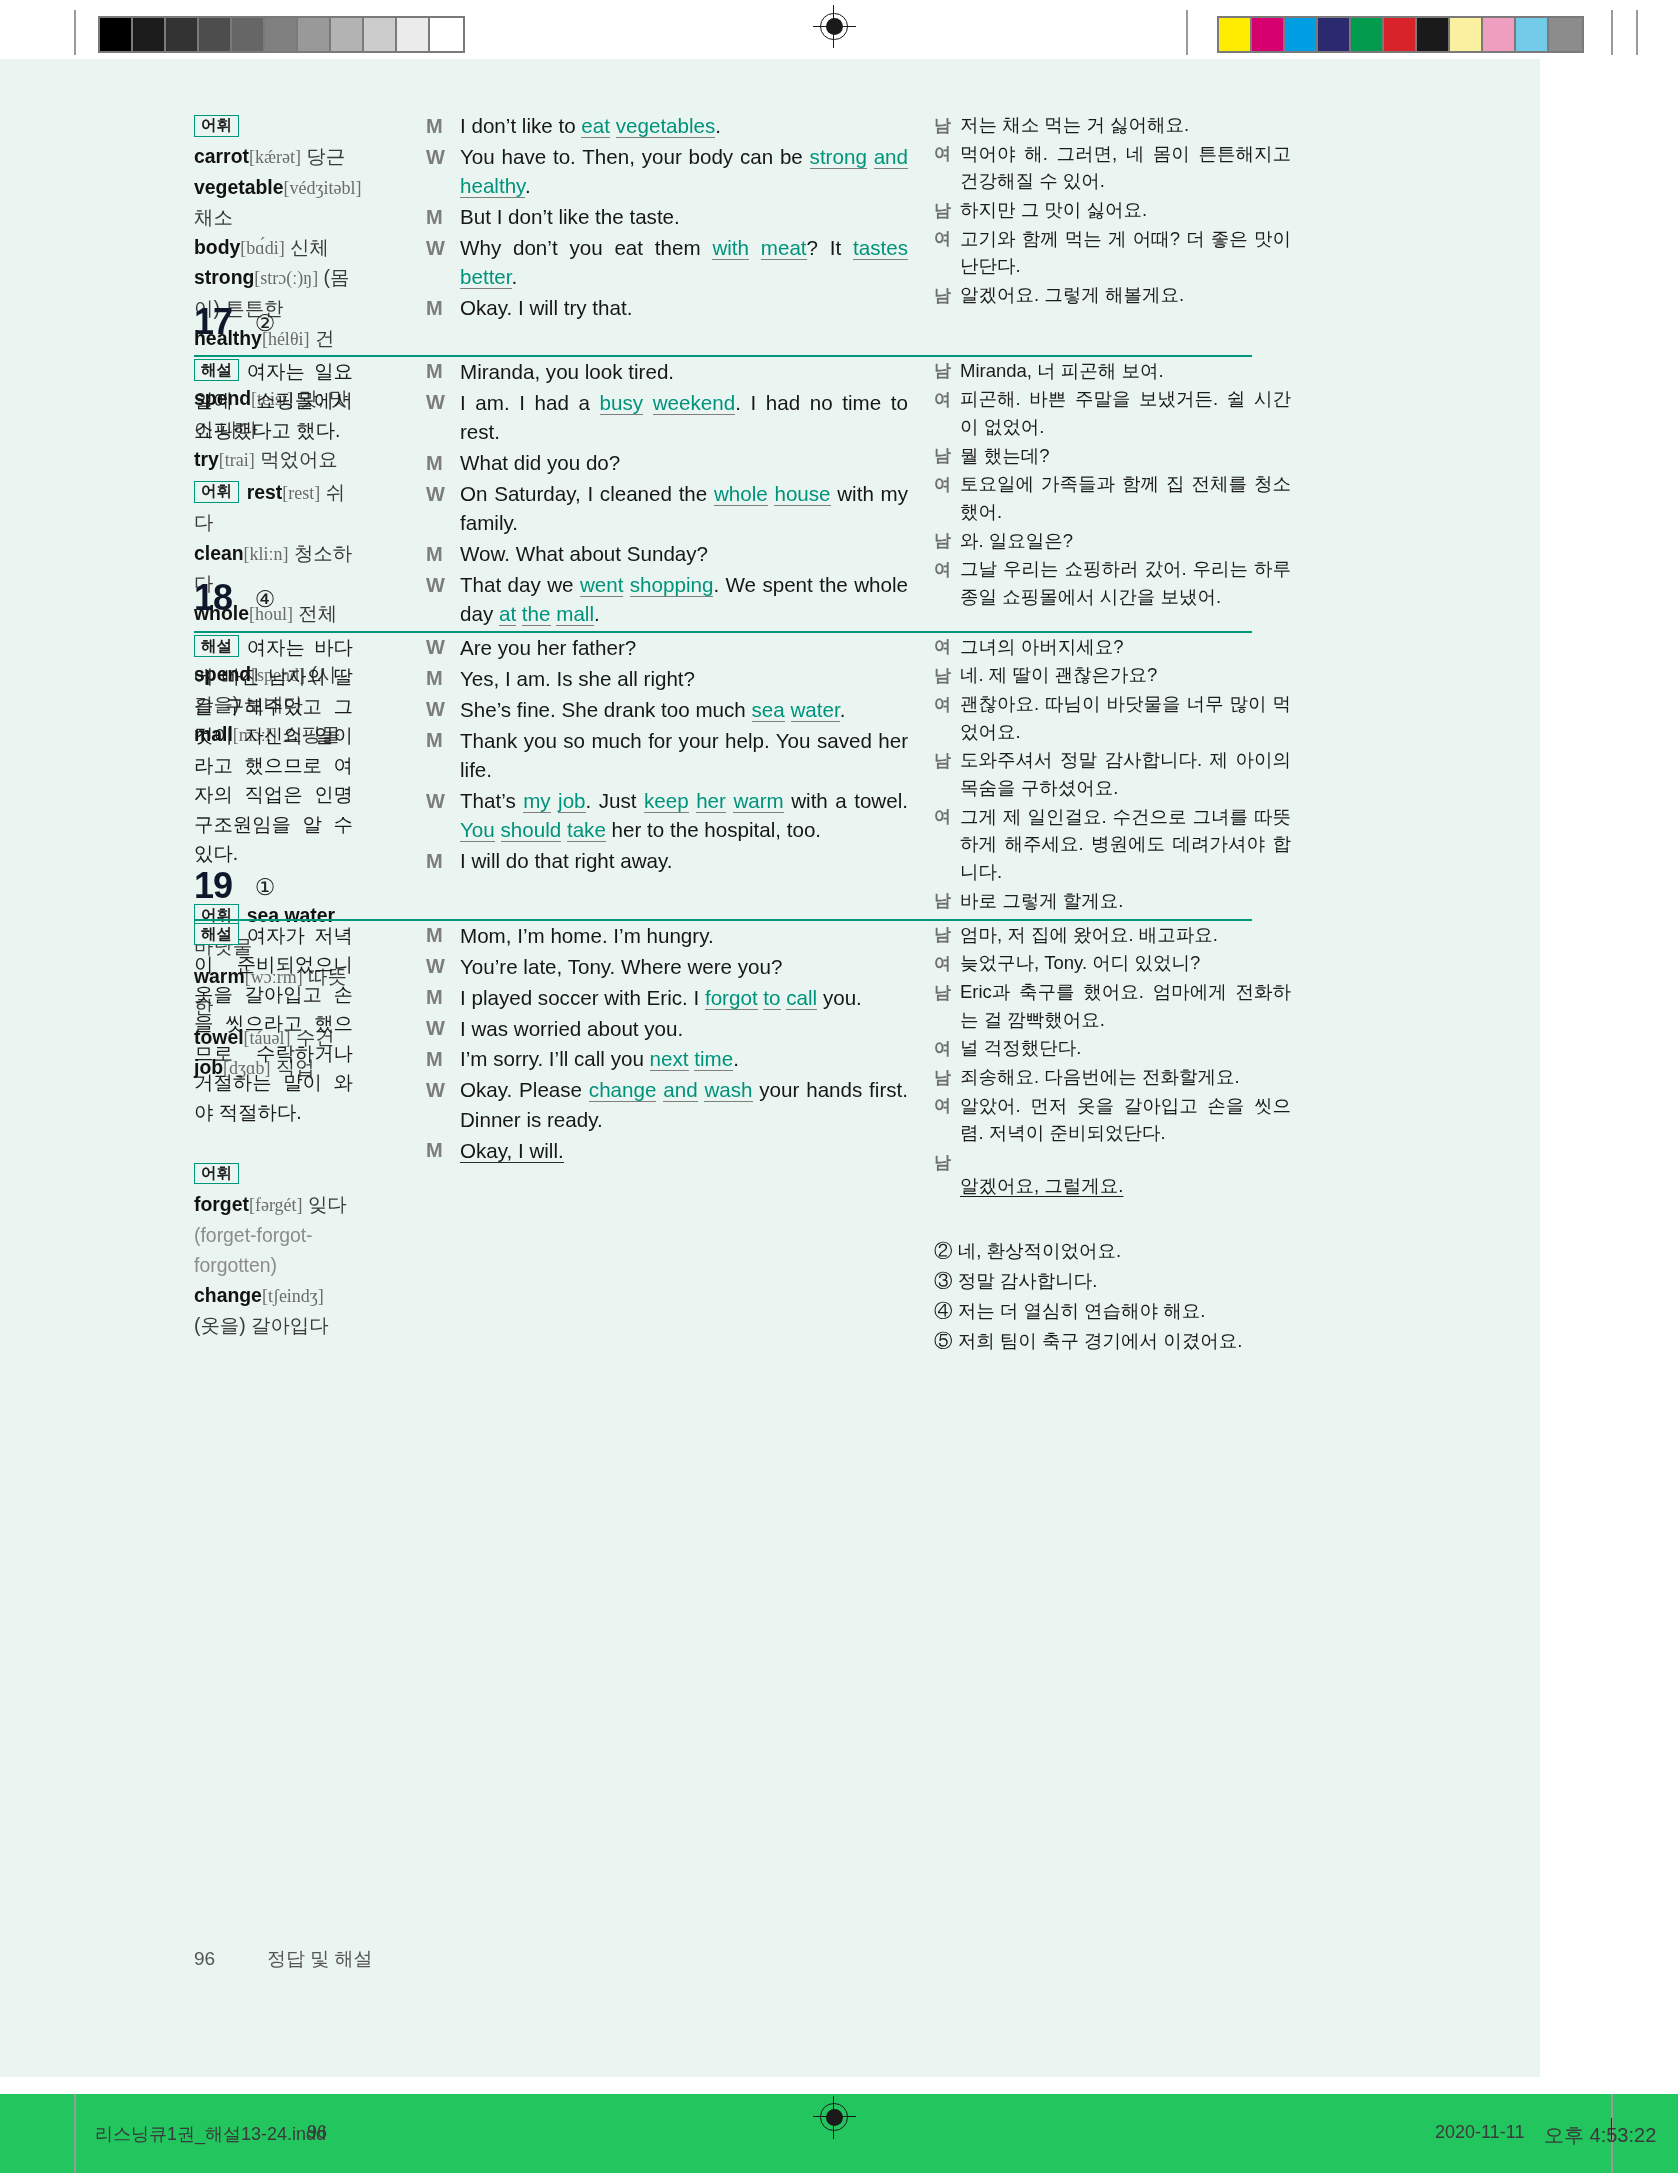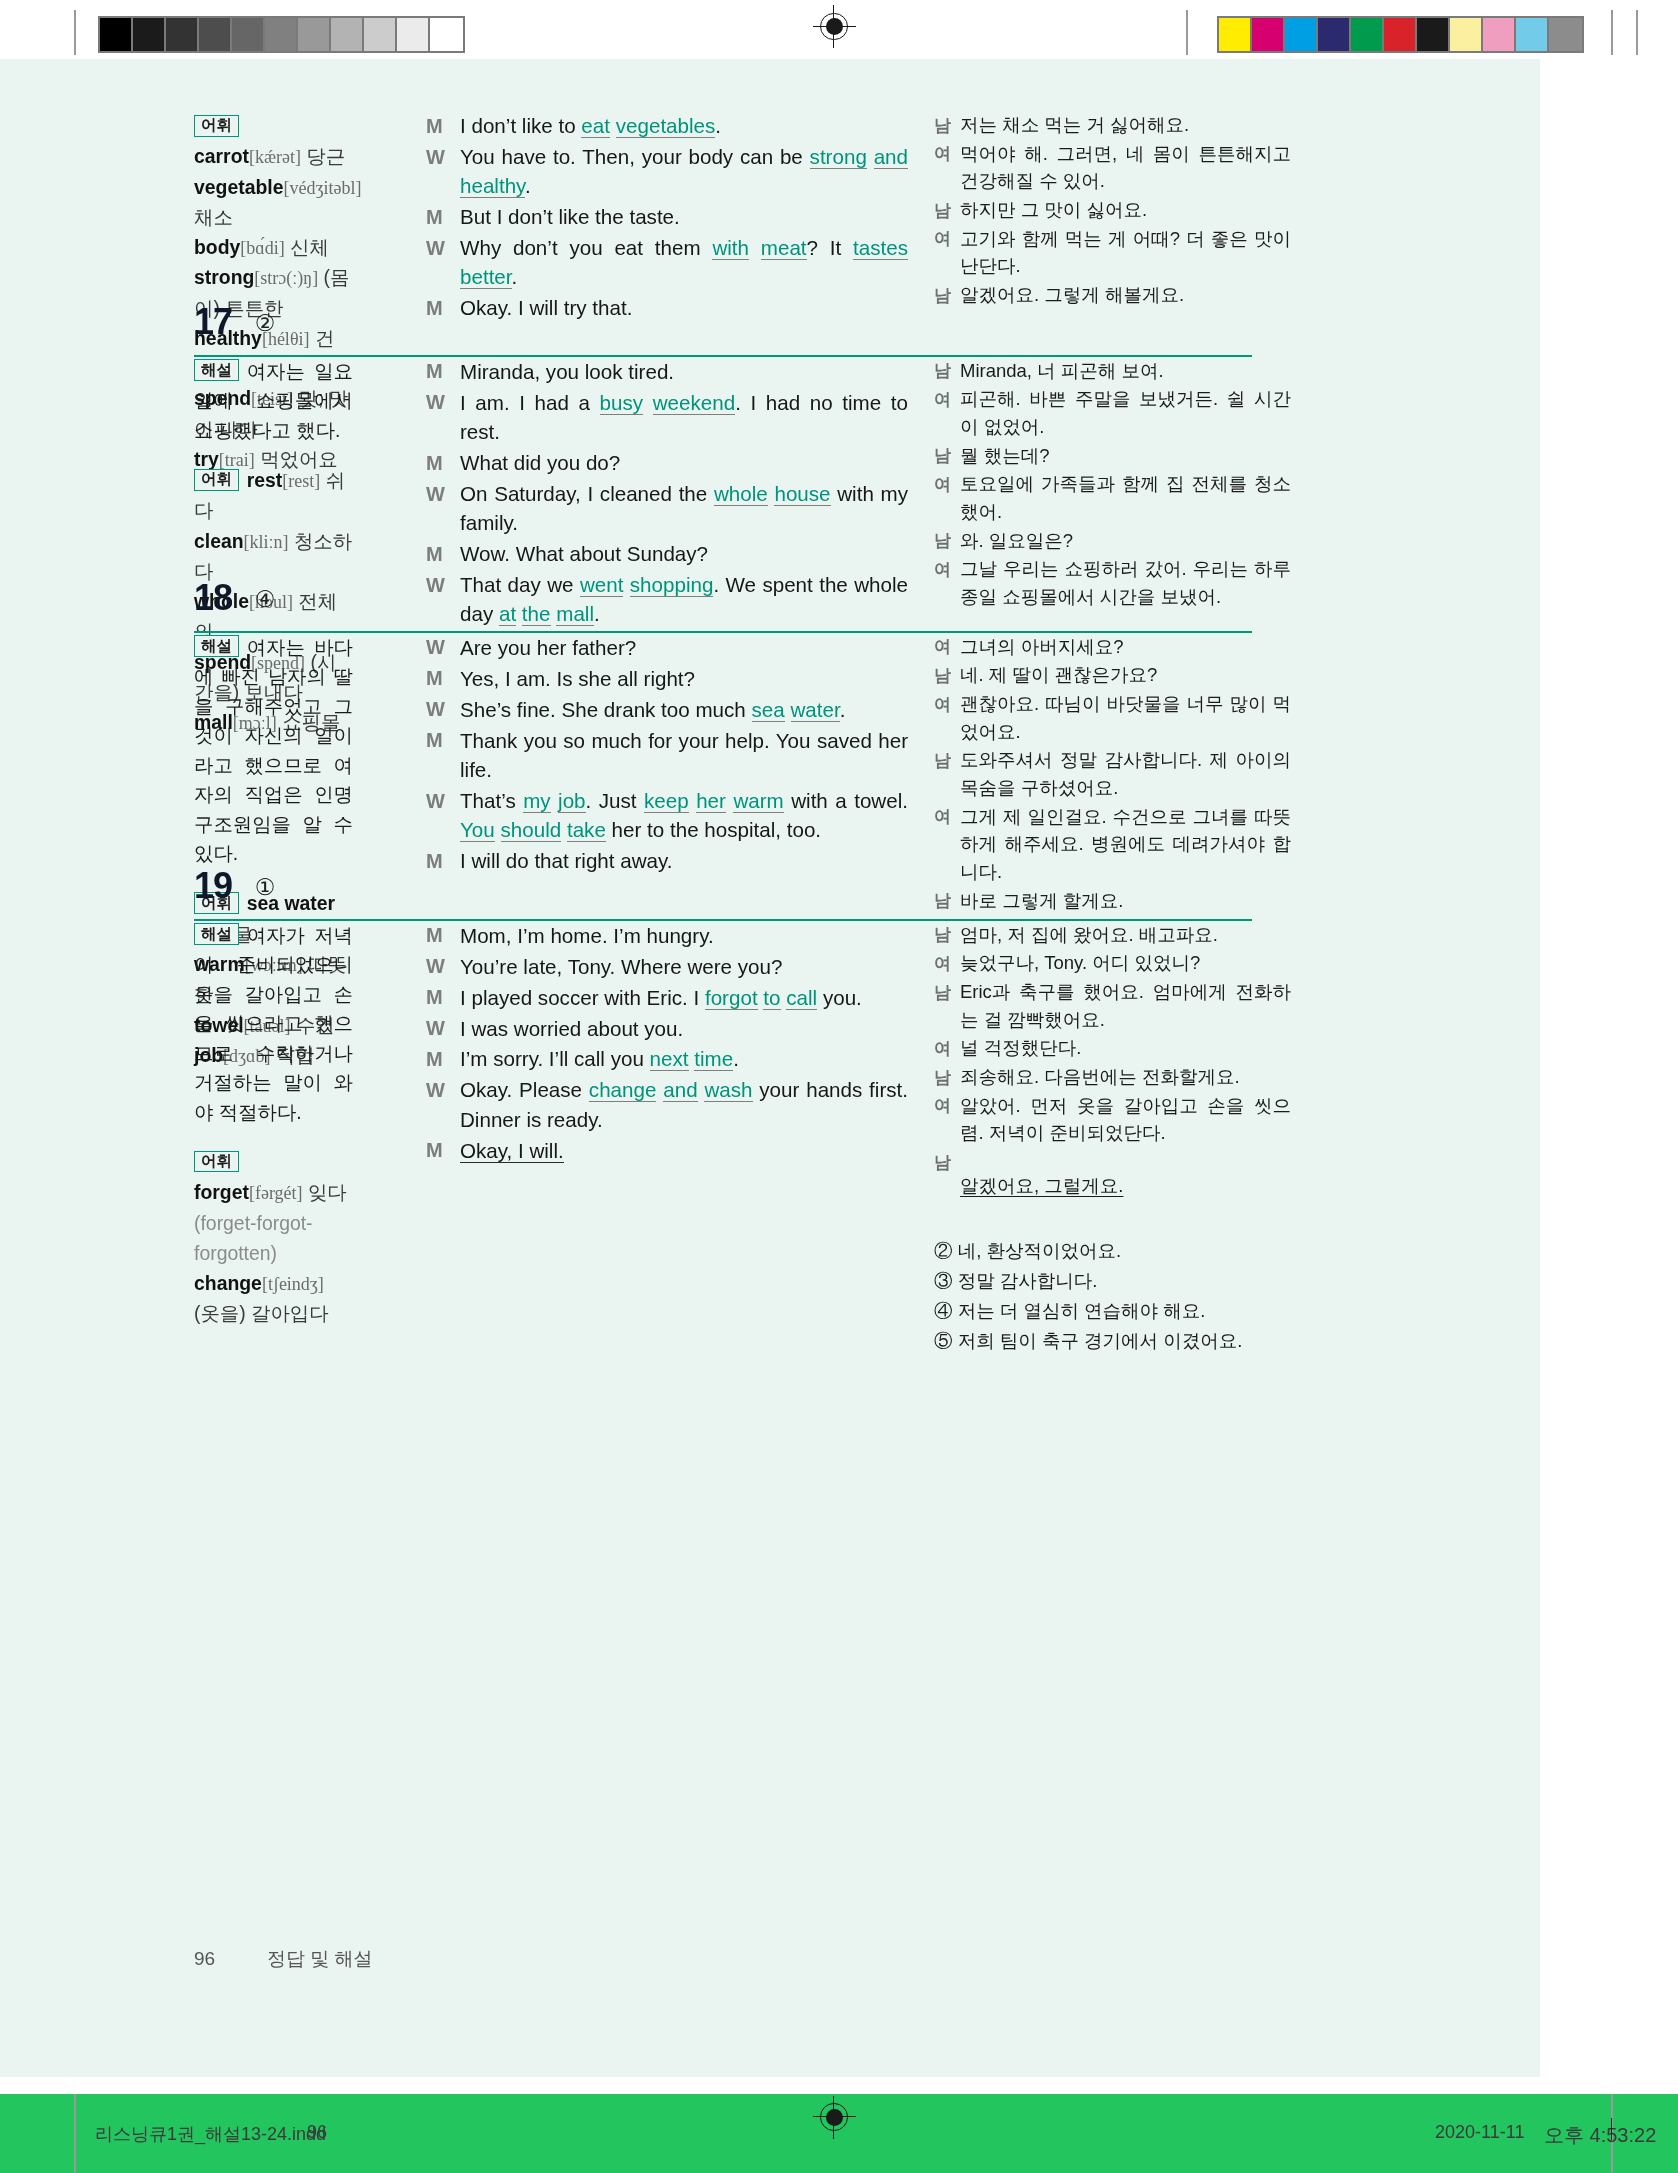--- a/index.html
+++ b/index.html
@@ -94,21 +94,21 @@
     margin-right:7.7px;
     white-space:nowrap;
   }
 
   .note-block {
     font-size:19.4px; line-height:1.52; color:#1b1b1b;
     text-align:justify; text-justify:inter-word;
   }
   .vocab-block {
     font-size:19.4px; line-height:1.56; color:#1b1b1b;
-    margin-top:20px;
+    margin-top:32px;
   }
   .vocab-line { }
   .vw { font-weight:bold; color:#121212; }
   .vp { color:#6b6b6b; font-family:"Liberation Serif", serif; font-size:18px; }
   .vk { color:#3a3a3a; }
   .vgray { color:#8b8b8b; }
 
   
   .dlg { font-size:20.6px; line-height:1.42; color:#171717; }
   .dlg-row { display:flex; margin-bottom:1.7px; }

